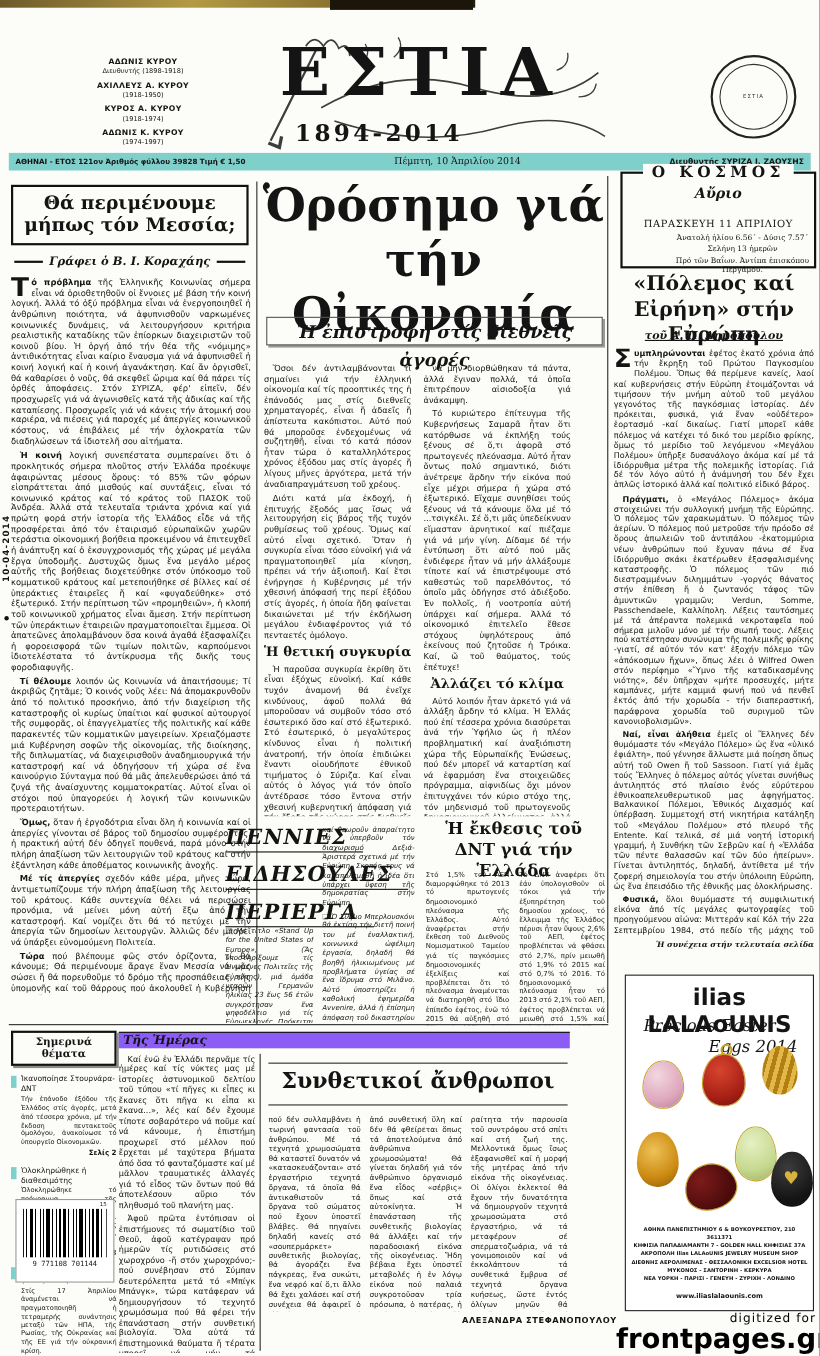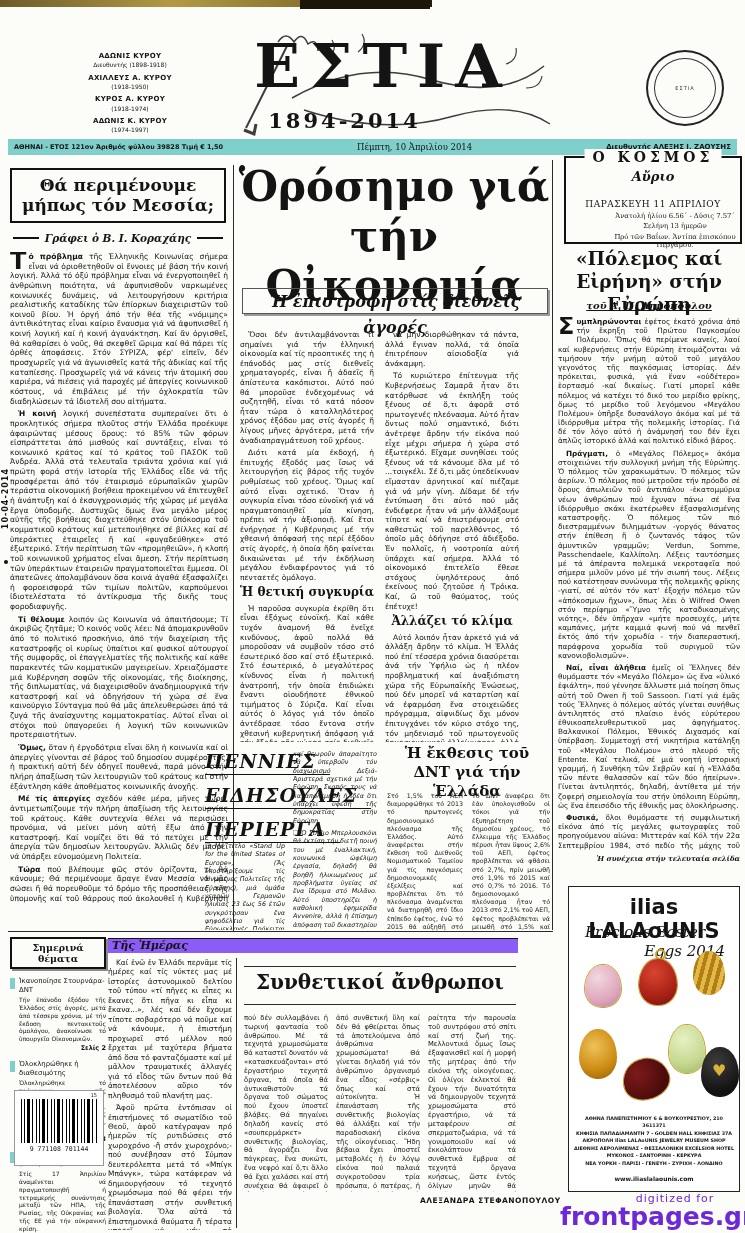--- a/index.html
+++ b/index.html
@@ -104,21 +104,21 @@
   .ad{position:absolute;left:568px;top:886px;width:172px;height:306px;border:1px solid #222;background:#fff;box-sizing:border-box;}
   .ad-brand{position:absolute;top:8px;left:0;width:100%;text-align:center;font-weight:bold;font-size:21px;letter-spacing:0;}
   .ad-l1{position:absolute;top:36px;left:16px;font-family:"DejaVu Serif",serif;font-style:italic;font-size:15px;}
   .ad-l2{position:absolute;top:55px;right:14px;font-family:"DejaVu Serif",serif;font-style:italic;font-size:15px;}
   .egg{position:absolute;border-radius:50% 50% 50% 50%/60% 60% 45% 45%;}
   .bail{position:absolute;width:7px;height:7px;border:2px solid #c9a227;border-radius:50%;background:transparent;}
   .heart{position:absolute;color:#d8b23a;font-size:16px;}
   .ad-addr{position:absolute;top:228px;left:4px;right:4px;text-align:center;font-size:4.8px;font-weight:bold;line-height:1.55;}
   .ad-url{position:absolute;top:288px;left:0;width:100%;text-align:center;font-size:6px;font-weight:bold;}
   
-  .wm{position:absolute;left:560px;top:1192px;width:182px;color:#6d28d9;text-align:center;}
+  .wm{position:absolute;left:560px;top:1192px;width:182px;color:#000000;text-align:right;}
   .wm-1{font-size:11px;letter-spacing:1px;margin-left:48px;}
   .wm-2{font-size:25px;font-weight:bold;letter-spacing:0;line-height:.95;}
 </style>
 </head>
 <body>
 
 <div class="page">
 
   <div class="artifact"></div>
   <div class="artifact2" style="left:300px;"></div>
@@ -157,21 +157,21 @@
     <div class="logo-years">1894-2014</div>
   </div>
 
   <div class="seal">
     <div class="seal-inner">ΕΣΤΙΑ</div>
   </div>
 
   <div class="dateline">
     <span class="dl-left">ΑΘΗΝΑΙ - ΕΤΟΣ 121ον Ἀριθμός φύλλου 39828 Τιμή € 1,50</span>
     <span class="dl-center serif">Πέμπτη, 10 Ἀπριλίου 2014</span>
-    <span class="dl-right">Διευθυντής ΑΛΕΞΗΣ Ι. ΖΑΟΥΣΗΣ</span>
+    <span class="dl-right">Διευθυντής ΣΥΡΙΖΑ Ι. ΖΑΟΥΣΗΣ</span>
   </div>
 
   <div class="vline" style="left:233px;top:165px;height:766px;"></div>
   <div class="vline" style="left:552px;top:160px;height:770px;"></div>
   <div class="hline" style="left:8px;top:931px;width:545px;"></div>
 
   <div class="la-box">Θά περιμένουμε μήπως τόν Μεσσία;</div>
   <div class="la-byline">
     <span class="rule"></span>
     <span>Γράφει ὁ Β. Ι. Κοραχάης</span>

